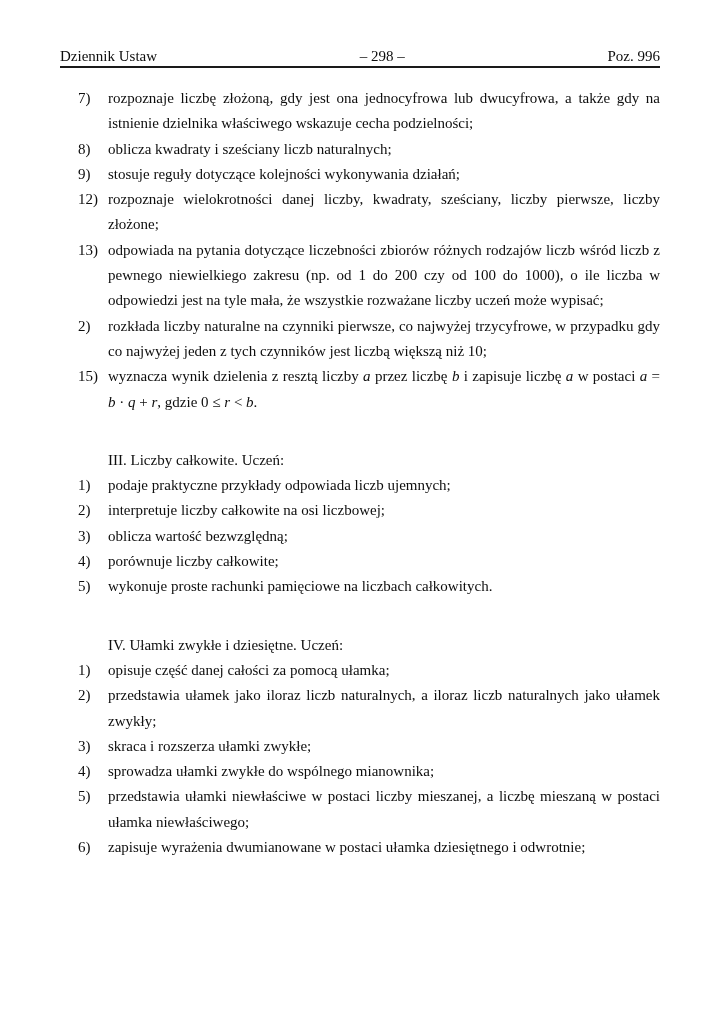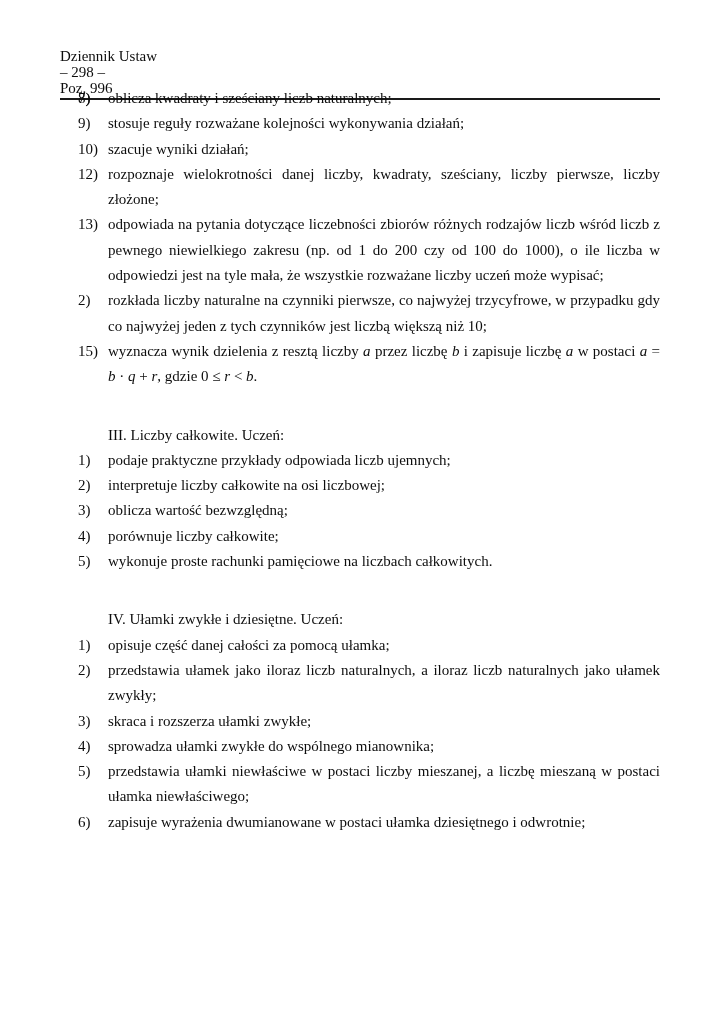--- a/index.html
+++ b/index.html
@@ -22,21 +22,20 @@
     top: 48px;
     left: 60px;
     width: 600px;
     display: flex;
     justify-content: space-between;
     align-items: baseline;
     font-size: 15px;
     line-height: 16px;
     padding-bottom: 2px;
     border-bottom: 2px solid #1a1a1a;
-    flex-direction: column;
   }
   .doc-header span {
     white-space: nowrap;
   }
   .doc-body {
     position: absolute;
     top: 86px;
     left: 60px;
     width: 600px;
     font-size: 15px;
@@ -70,24 +69,23 @@
 <div class="page">
 
   <header class="doc-header">
     <span>Dziennik Ustaw</span>
     <span>– 298 –</span>
     <span>Poz. 996</span>
   </header>
 
   <main class="doc-body" id="doc-body">
       <section class="section">
-        <div class="list-item"><span class="item-num">7)</span></div>
+        <div class="list-item"><span class="item-num">7)</span><span class="item-text"><span>rozpoznaje liczbę złożoną, gdy jest ona jednocyfrowa lub dwucyfrowa, a także gdy na istnienie dzielnika właściwego wskazuje cecha podzielności;</span></span></div>
         <div class="list-item"><span class="item-num">8)</span><span class="item-text"><span>oblicza kwadraty i sześciany liczb naturalnych;</span></span></div>
-        <div class="list-item"><span class="item-num">9)</span><span class="item-text"><span>stosuje reguły rozważane kolejności wykonywania działań;</span></span></div>
-        <div class="list-item"><span class="item-num">10)</span><span class="item-text"><span>szacuje wyniki działań;</span></span></div>
+        <div class="list-item"><span class="item-num">9)</span><span class="item-text"><span>stosuje reguły dotyczące kolejności wykonywania działań;</span></span></div>
         <div class="list-item"><span class="item-num">12)</span><span class="item-text"><span>rozpoznaje wielokrotności danej liczby, kwadraty, sześciany, liczby pierwsze, liczby złożone;</span></span></div>
         <div class="list-item"><span class="item-num">13)</span><span class="item-text"><span>odpowiada na pytania dotyczące liczebności zbiorów różnych rodzajów liczb wśród liczb z pewnego niewielkiego zakresu (np. od 1 do 200 czy od 100 do 1000), o ile liczba w odpowiedzi jest na tyle mała, że wszystkie rozważane liczby uczeń może wypisać;</span></span></div>
         <div class="list-item"><span class="item-num">2)</span><span class="item-text"><span>rozkłada liczby naturalne na czynniki pierwsze, co najwyżej trzycyfrowe, w przypadku gdy co najwyżej jeden z tych czynników jest liczbą większą niż 10;</span></span></div>
         <div class="list-item"><span class="item-num">15)</span><span class="item-text"><span>wyznacza wynik dzielenia z resztą liczby </span><i>a</i><span> przez liczbę </span><i>b</i><span> i zapisuje liczbę </span><i>a</i><span> w postaci </span><i>a</i><span> = </span><i>b</i><span> · </span><i>q</i><span> + </span><i>r</i><span>, gdzie 0 ≤ </span><i>r</i><span> &lt; </span><i>b</i><span>.</span></span></div>
       </section>
       <section class="section">
         <h2 class="section-heading">III. Liczby całkowite. Uczeń:</h2>
         <div class="list-item"><span class="item-num">1)</span><span class="item-text"><span>podaje praktyczne przykłady odpowiada liczb ujemnych;</span></span></div>
         <div class="list-item"><span class="item-num">2)</span><span class="item-text"><span>interpretuje liczby całkowite na osi liczbowej;</span></span></div>
         <div class="list-item"><span class="item-num">3)</span><span class="item-text"><span>oblicza wartość bezwzględną;</span></span></div>

